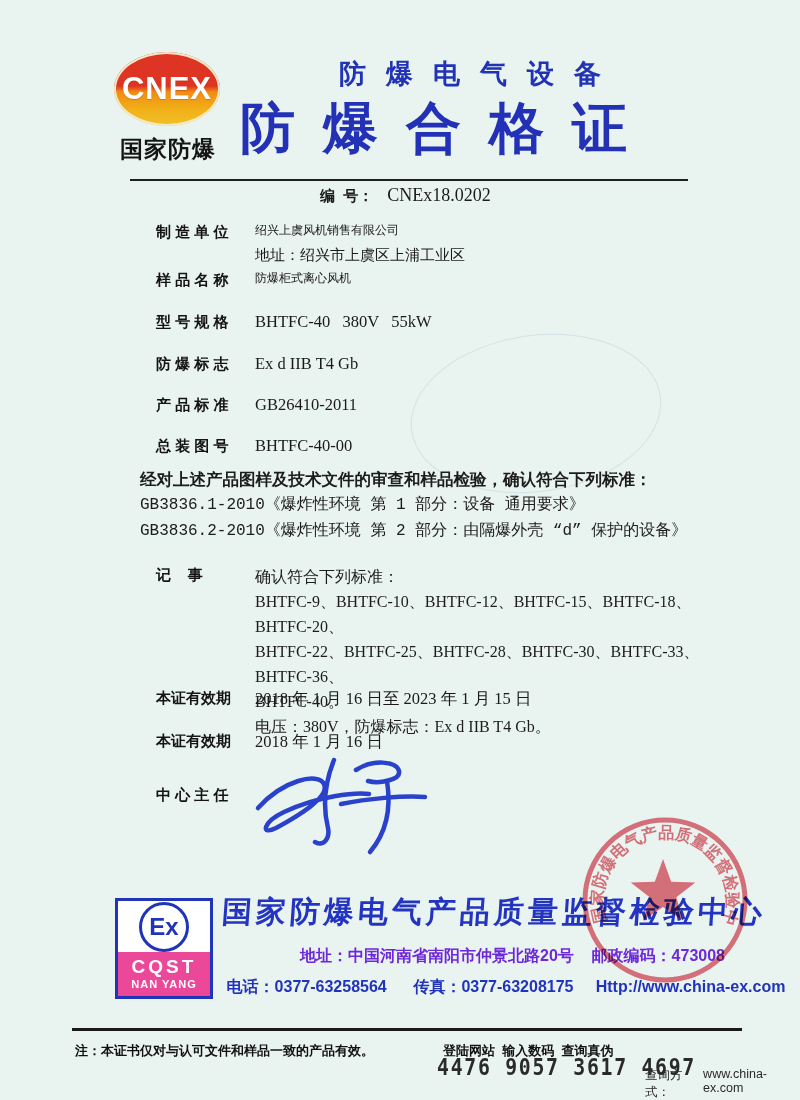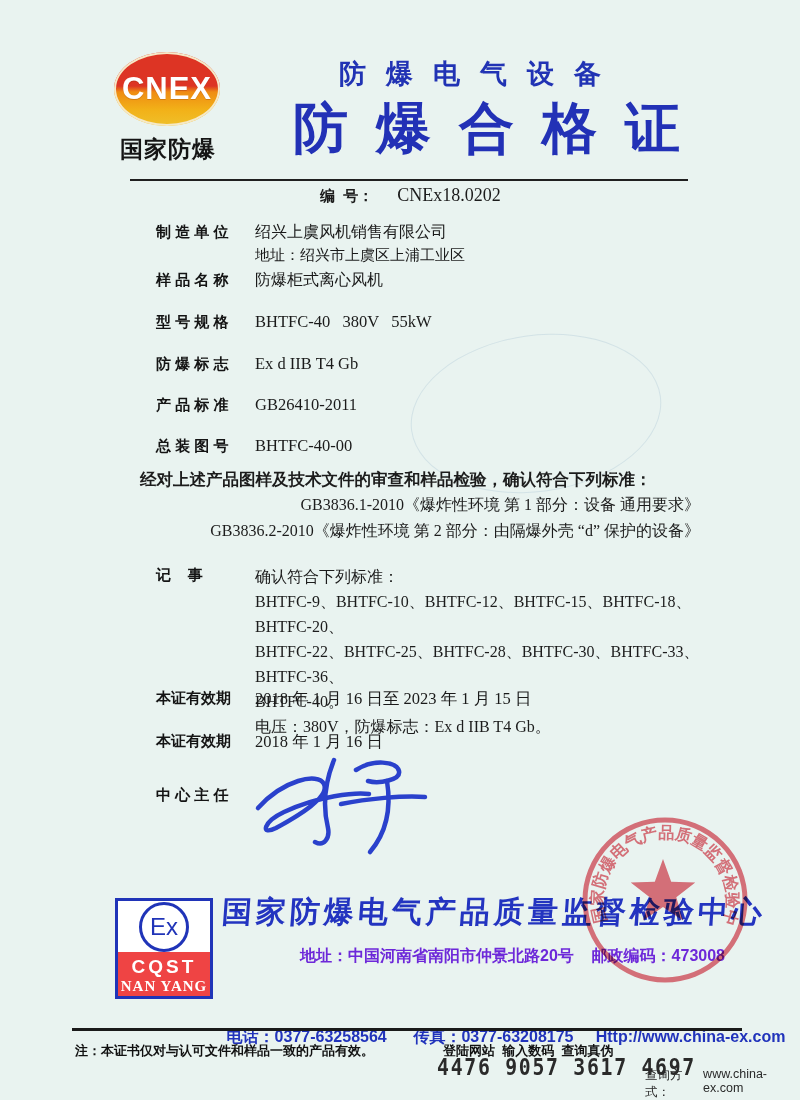--- a/index.html
+++ b/index.html
@@ -10,52 +10,52 @@
   
   .cnex-oval{left:114px;top:52px;width:106px;height:74px;border-radius:50%;
     background:linear-gradient(to bottom,#dd3424 0%,#dd3424 46%,#ef8c12 54%,#f2b118 78%,#efc02a 100%);
     display:flex;align-items:center;justify-content:center;box-shadow:0 0 0 2px #f5e9c8 inset;}
   .cnex-text{color:#ffffff;font-weight:bold;font-size:31px;letter-spacing:1px;
     font-family:"Liberation Sans",sans-serif;text-shadow:0 1px 0 rgba(120,40,0,.25);}
   .cnex-caption{left:108px;top:134px;width:120px;text-align:center;font-size:23px;
     font-weight:600;color:#151515;letter-spacing:1px;}
   .hdr-sub{left:240px;top:56px;width:460px;text-align:center;font-size:27px;font-weight:bold;
     color:#2133b4;letter-spacing:20px;text-indent:20px;}
-  .hdr-title{left:228px;top:92px;width:480px;text-align:right;font-size:55px;font-weight:bold;
+  .hdr-title{left:212px;top:92px;width:480px;text-align:left;font-size:55px;font-weight:bold;
     color:#2231b6;letter-spacing:28px;text-indent:28px;}
   .hdr-rule{left:130px;top:179px;width:558px;height:2px;background:#1f1f1f;}
-  .certno{left:320px;top:185px;display:flex;align-items:baseline;gap:24px;}
+  .certno{left:320px;top:185px;display:flex;align-items:baseline;gap:14px;}
   .certno .lab{font-size:15px;font-weight:bold;}
   .certno .val{font-size:18px;font-family:"Liberation Serif",serif;}
   
   .flabel{left:140px;width:110px;font-size:15px;font-weight:600;color:#141414;margin-left:16px;}
   .fvalue{left:255px;font-size:16.5px;font-family:"Liberation Serif",serif;color:#1a1a1a;}
-  .fvalue.cn{font-size:16px;}
+  .fvalue.cn{font-size:12px;}
   .para{left:140px;width:560px;font-size:16px;line-height:26px;}
   .para .intro{font-weight:600;font-size:16.5px;}
-  .para .gb{font-family:Liberation Serif, serif;text-align:right;}
+  .para .gb{font-family:Liberation Mono, monospace;}
   .remark-lines{left:255px;width:480px;font-size:16px;line-height:25px;
     font-family:"Liberation Serif",serif;}
   .sig-svg{left:238px;top:750px;width:205px;height:115px;}
   .watermark{left:410px;top:335px;width:250px;height:155px;border-radius:50%;
     border:1.5px solid rgba(130,170,195,0.22);transform:rotate(-8deg);}
   
   .ex-box{left:115px;top:898px;width:92px;height:95px;border:3px solid #2034b8;background:#fff;}
   .ex-top{height:51px;display:flex;align-items:center;justify-content:center;}
   .ex-circle{width:44px;height:44px;border:3px solid #2034b8;border-radius:50%;
     display:flex;align-items:center;justify-content:center;}
-  .ex-circle span{color:#2034b8;font-weight:normal;font-size:24px;}
-  .ex-bottom{height:44px;background:#ef4444;color:#fff;text-align:center;line-height:1;}
+  .ex-circle span{color:#2034b8;font-weight:bold;font-size:24px;}
+  .ex-bottom{height:44px;background:#ec4899;color:#fff;text-align:center;line-height:1;}
   .ex-bottom .l1{font-size:19px;letter-spacing:3px;padding-top:5px;font-weight:600;}
-  .ex-bottom .l2{font-size:15px;letter-spacing:1px;padding-top:3px;font-weight:600;font-family:Liberation Serif, serif;}
+  .ex-bottom .l2{font-size:11px;letter-spacing:1px;padding-top:3px;font-weight:600;}
   .org-name{left:222px;top:892px;width:578px;font-size:30px;font-weight:bold;color:#2334c0;
     letter-spacing:4px;transform:skewX(-4deg);font-family:"Liberation Serif",serif;}
   .addr-line{left:225px;top:946px;width:575px;text-align:center;font-size:16px;
     font-weight:bold;color:#6d28d9;}
-  .phone-line{left:212px;top:1027px;width:588px;text-align:center;font-size:16px;
+  .phone-line{left:212px;top:977px;width:588px;text-align:center;font-size:16px;
     font-weight:bold;color:#2133bb;}
   .stamp-svg{left:565px;top:795px;width:210px;height:220px;mix-blend-mode:multiply;opacity:.88;}
   
   .bot-rule{left:72px;top:1028px;width:670px;height:2.5px;background:#1a1a1a;}
   .note-text{left:75px;top:1042px;font-size:13px;font-weight:600;color:#111;}
   .verify-hint{left:443px;top:1042px;font-size:13px;font-weight:bold;color:#111;}
   .digit-code{left:437px;top:1054px;font-size:23px;font-weight:bold;color:#2a2a2a;
     font-family:"DejaVu Sans Mono",monospace;letter-spacing:2px;transform:scaleX(.86);
     transform-origin:left top;}
   .query{left:645px;top:1067px;font-size:12.5px;color:#2a2a2a;display:flex;}

